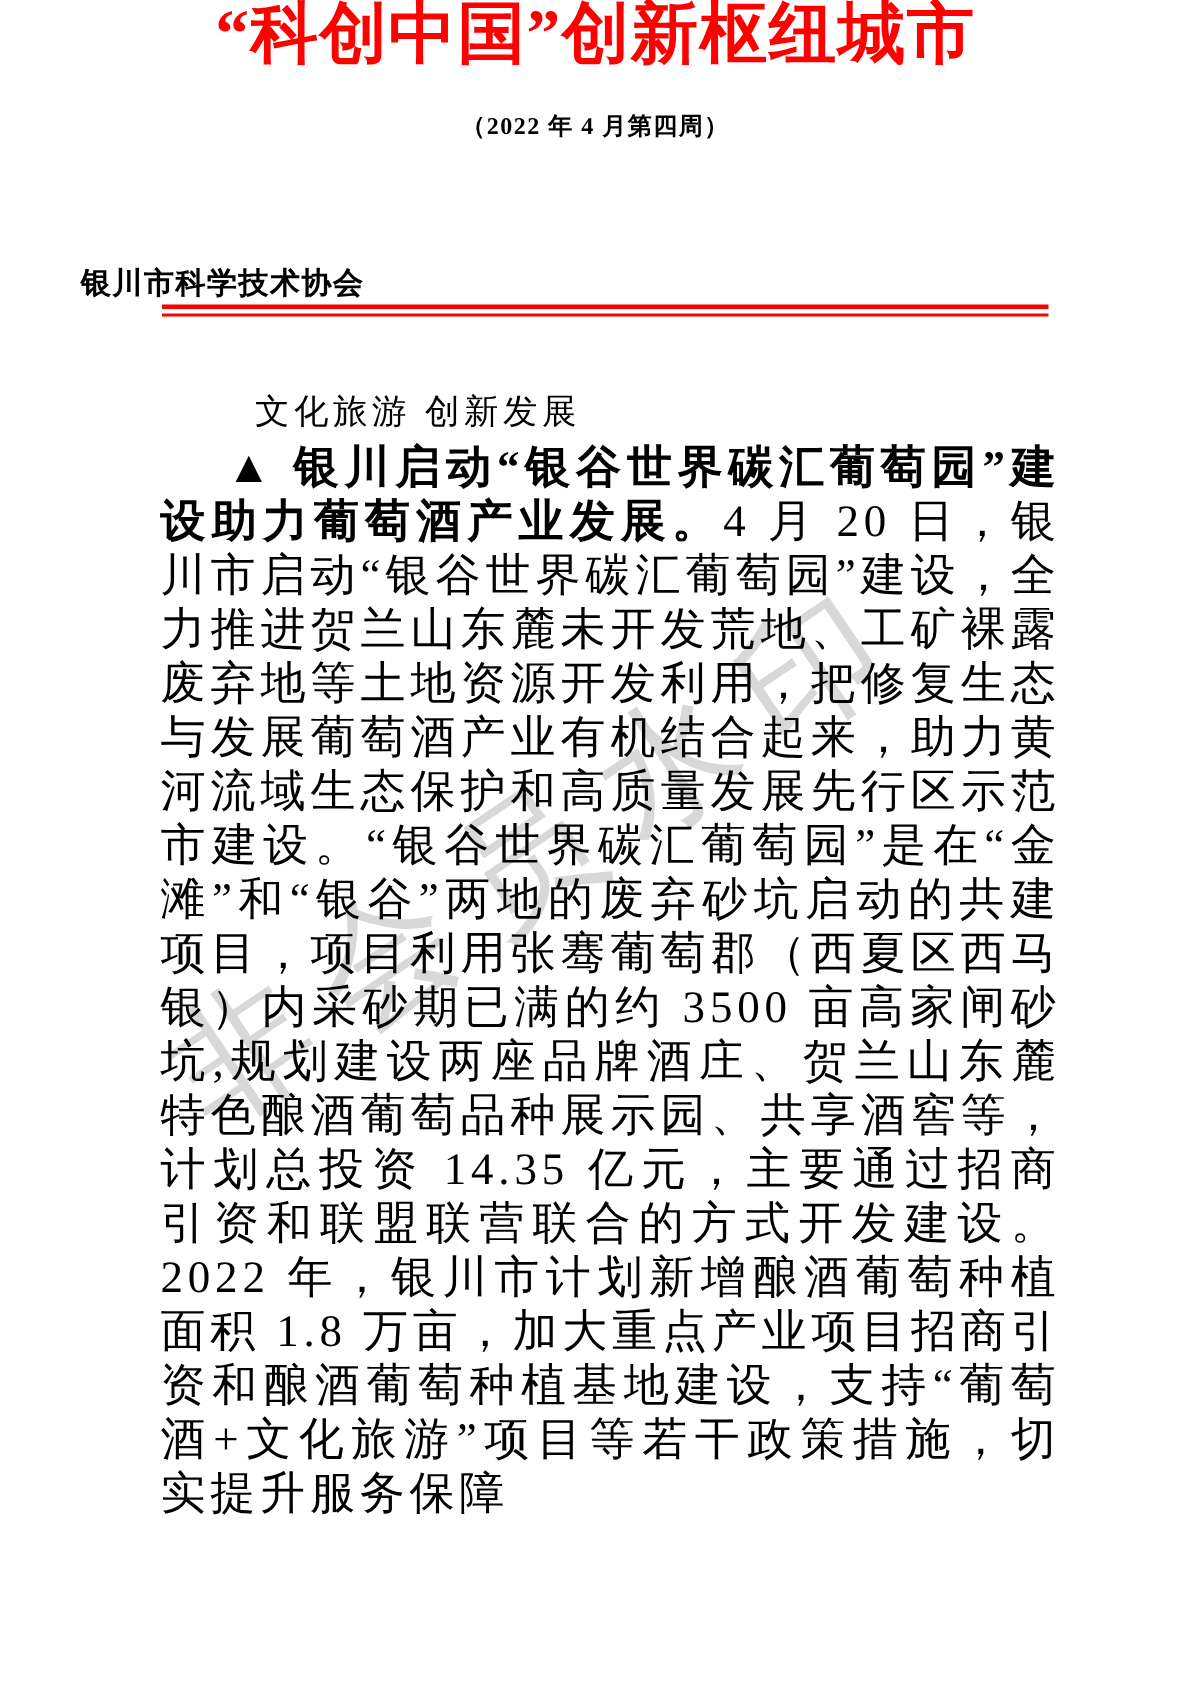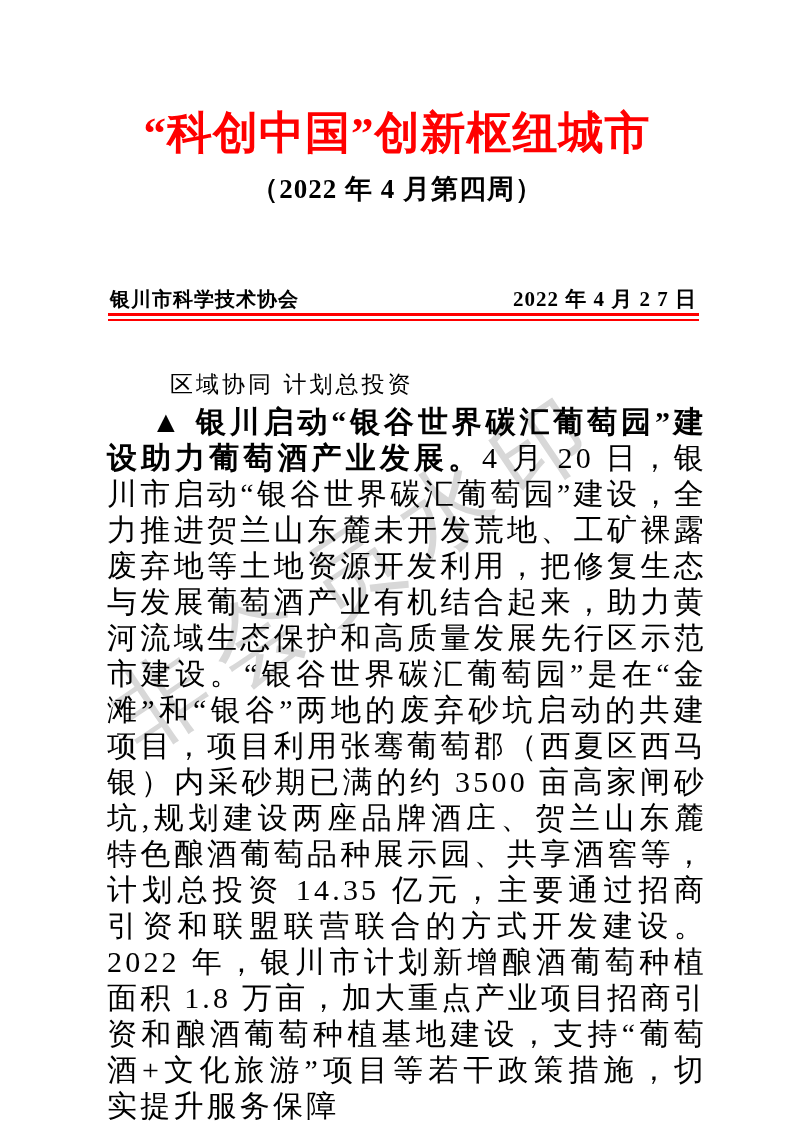--- a/index.html
+++ b/index.html
@@ -31,32 +31,32 @@
   }
   .content{position:relative;z-index:1;}
   .title-line{
     margin:0;
     text-align:center;
     color:var(--title-red);
     font-weight:700;
     font-size:45px;
     line-height:1;
   }
-  .title-line.first{padding-top:111px;letter-spacing:1px;}
+  .title-line.first{letter-spacing:1px;}
   .title-line.second{margin-top:22px;letter-spacing:3px;word-spacing:17px;}
   .subtitle{
-    margin-top:20px;
+    margin-top:32px;
     text-align:center;
-    font-size:27px;
+    font-size:16px;
     font-weight:700;
     line-height:1;
     letter-spacing:1px;
   }
   .meta-row{
-    margin:84px 97px 0 110px;
+    margin:84px 97px 0 54px;
     display:flex;
     justify-content:space-between;
     align-items:center;
     line-height:24px;
   }
   .org{font-size:20px;font-weight:700;letter-spacing:1px;}
   .date{font-size:21px;font-weight:600;letter-spacing:1px;}
   .double-rule{
     margin:2px 95px 0 108px;
     height:3px;
@@ -91,25 +91,24 @@
 
   <div class="content">
 
     <h1 class="title-line first">“科创中国”创新枢纽城市</h1>
 
 
     <div class="subtitle">（2022 年 4 月第四周）</div>
 
     <div class="meta-row">
       <span class="org">银川市科学技术协会</span>
-      <span class="date">2022 年 4 月 2 7 日</span>
     </div>
 
     <div class="double-rule"></div>
 
-    <div class="section-heading">区域协同 计划总投资</div>
+    <div class="section-heading">文化旅游 创新发展</div>
 
     <p class="article">
       <span class="lead">▲ 银川启动“银谷世界碳汇葡萄园”建设助力葡萄酒产业发展。</span><span>4 月 20 日，银川市启动“银谷世界碳汇葡萄园”建设，全力推进贺兰山东麓未开发荒地、工矿裸露废弃地等土地资源开发利用，把修复生态与发展葡萄酒产业有机结合起来，助力黄河流域生态保护和高质量发展先行区示范市建设。“银谷世界碳汇葡萄园”是在“金滩”和“银谷”两地的废弃砂坑启动的共建项目，项目利用张骞葡萄郡（西夏区西马银）内采砂期已满的约 3500 亩高家闸砂坑,规划建设两座品牌酒庄、贺兰山东麓特色酿酒葡萄品种展示园、共享酒窖等，计划总投资 14.35 亿元，主要通过招商引资和联盟联营联合的方式开发建设。2022 年，银川市计划新增酿酒葡萄种植面积 1.8 万亩，加大重点产业项目招商引资和酿酒葡萄种植基地建设，支持“葡萄酒+文化旅游”项目等若干政策措施，切实提升服务保障</span>
     </p>
 
   </div>
 </div>
 
 </body></html>

